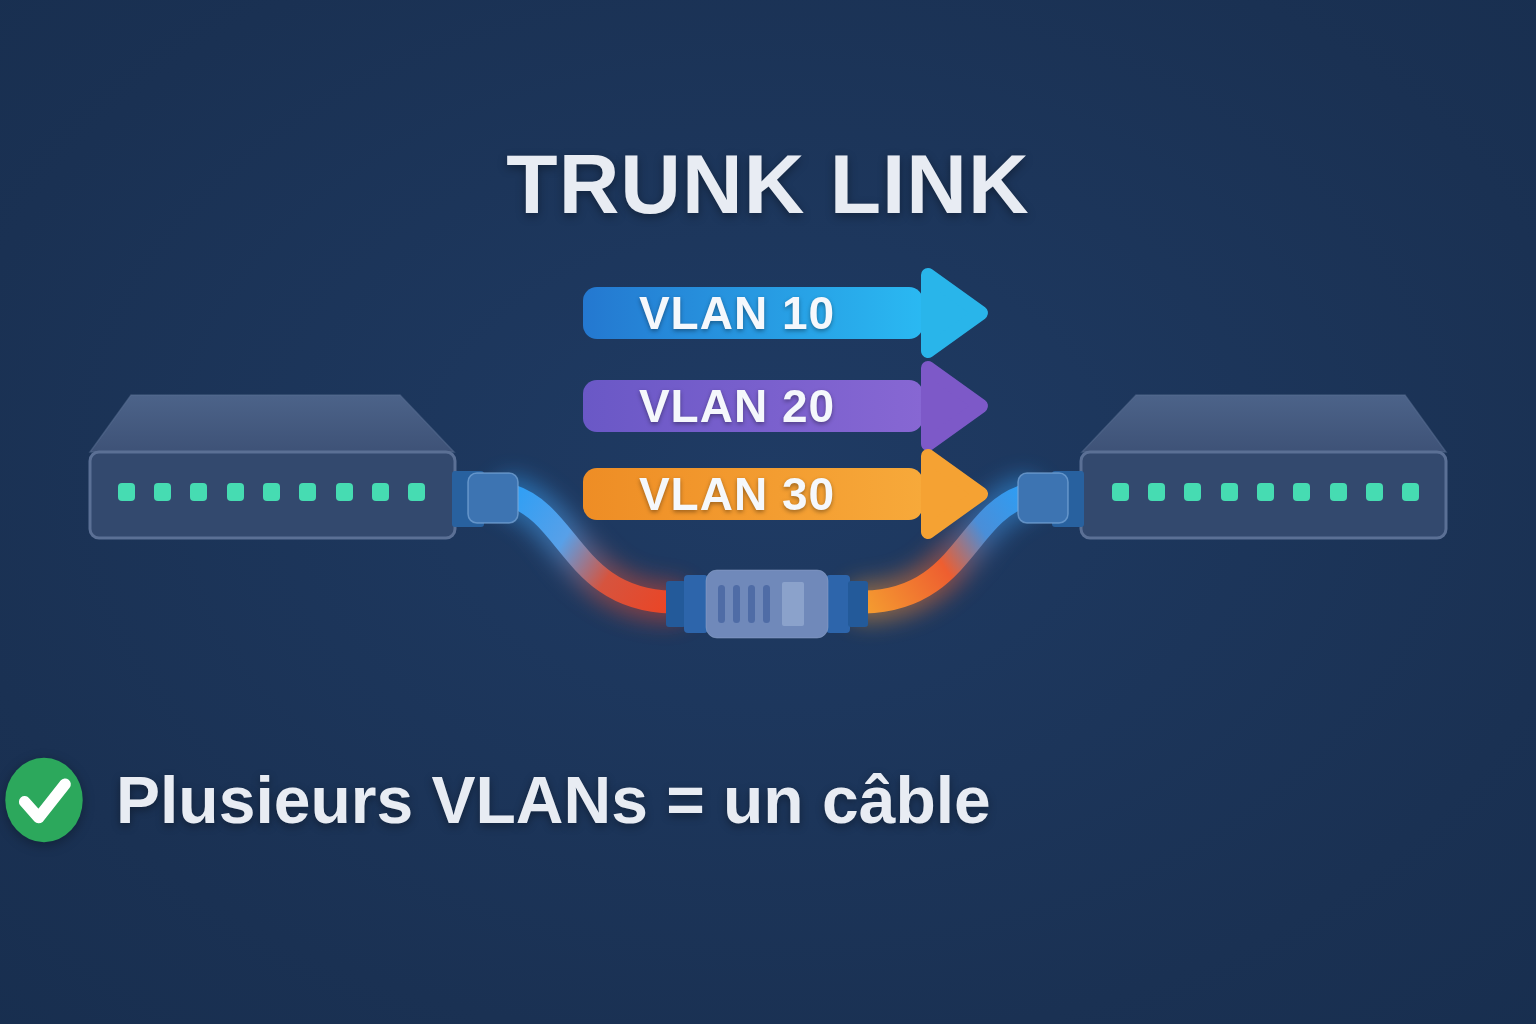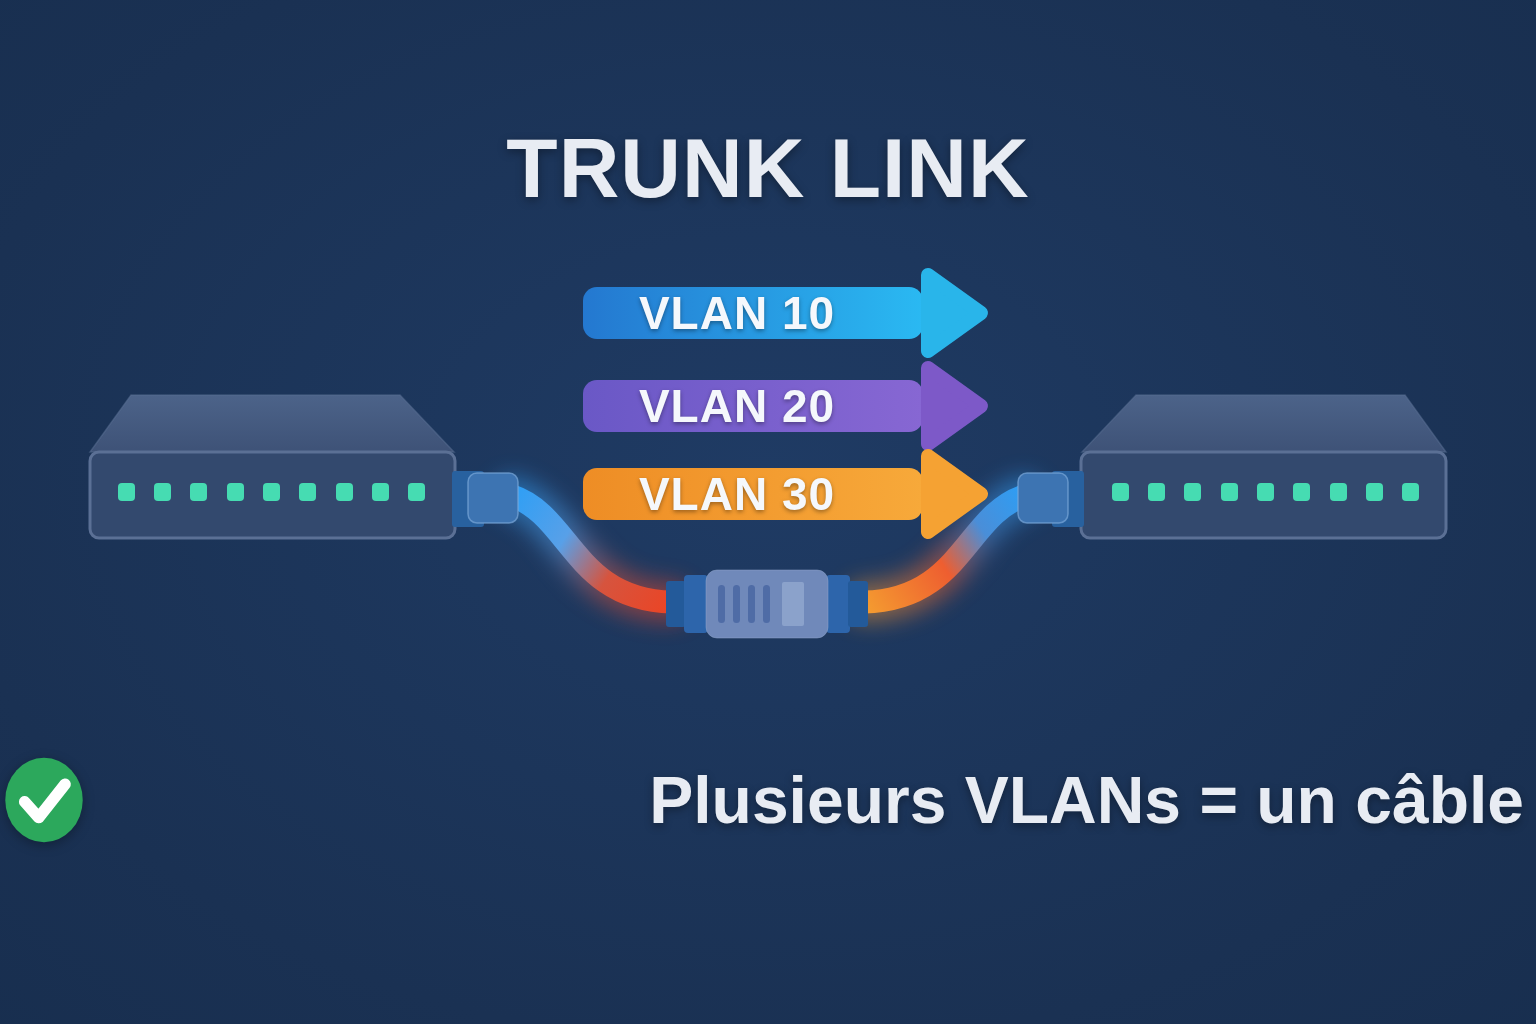--- a/index.html
+++ b/index.html
@@ -9,25 +9,25 @@
     background-color:#1a3153;
     background-image:
       radial-gradient(1500px 1050px at 50% 46%, #1f3b64 0%, #1a3153 55%, #152b4a 100%),
       repeating-linear-gradient(45deg, rgba(255,255,255,0.015) 0 2px, rgba(0,0,0,0.015) 2px 4px);
     background-blend-mode:normal,overlay;
   }
   .title{
     position:absolute;left:0;right:0;top:126px;
     text-align:center;font-size:84px;font-weight:800;letter-spacing:1px;
     color:#e8ecf3;text-shadow:0 3px 10px rgba(0,0,0,0.35);
-    margin:0;line-height:1;
+    margin:16px;line-height:1;
   }
   .caption{
-    position:absolute;left:0;right:12px;top:748px;height:104px;
-    display:flex;align-items:center;justify-content:space-between;gap:16px;
+    position:absolute;left:0;right:4px;top:748px;height:104px;
+    display:flex;align-items:center;justify-content:flex-start;gap:28px;
   }
   .caption .check{width:88px;height:100px;flex:0 0 auto;filter:drop-shadow(0 3px 6px rgba(0,0,0,0.3));}
   .caption .caption-text{
     font-size:66px;font-weight:800;color:#e8ecf3;line-height:1;
     text-shadow:0 3px 8px rgba(0,0,0,0.35);white-space:nowrap;
   }
   svg.diagram{position:absolute;inset:0;width:1536px;height:1024px;}
   .vlan-label{
     font-family:"Liberation Sans", sans-serif;font-size:46px;font-weight:800;
     letter-spacing:1px;filter:drop-shadow(0 2px 2px rgba(0,0,0,0.35));

